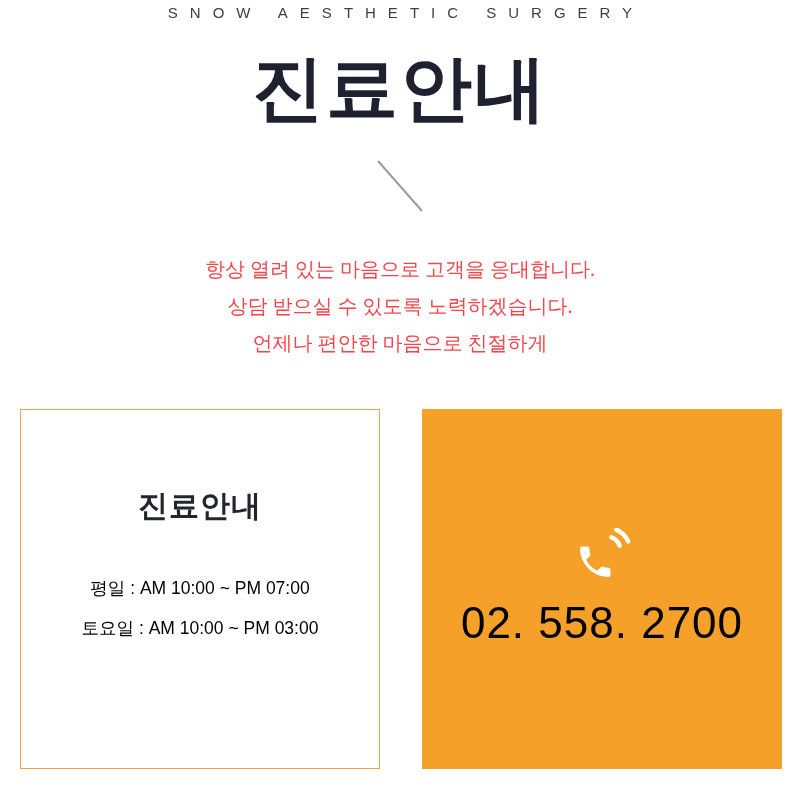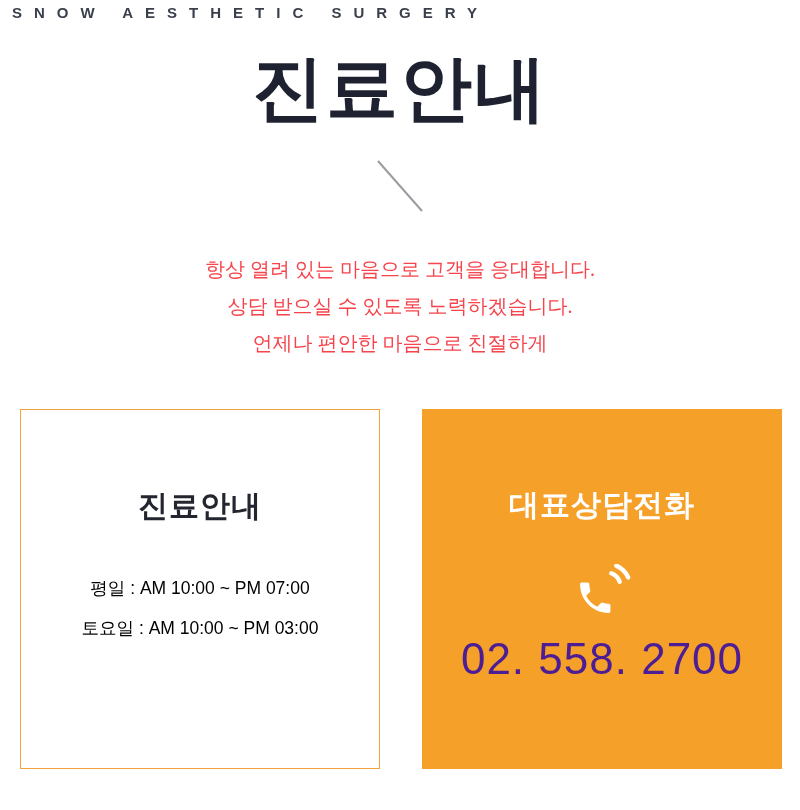--- a/index.html
+++ b/index.html
@@ -6,23 +6,23 @@
   html, body {
     width: 800px;
     background: #ffffff;
     font-family: "Liberation Sans", sans-serif;
   }
   body { height: 810px; overflow: hidden; position: relative; }
 
   
   .brand {
     padding-top: 4px;
-    text-align: left;
+    text-align: center;
     font-size: 15px;
-    font-weight: 700;
+    font-weight: 400;
     color: #3a3f4b;
     letter-spacing: 12px;
     padding-left: 12px; 
     white-space: nowrap;
   }
 
   
   .page-title {
     margin-top: 24px;
     text-align: center;
@@ -99,21 +99,21 @@
     display: flex;
     justify-content: center;
     align-items: center;
   }
   .phone-number {
     margin-top: 16px;
     font-size: 44px;
     line-height: 50px;
     font-weight: 400;
     letter-spacing: 1px;
-    color: #4c1d95;
+    color: #000000;
     white-space: nowrap;
   }
 </style>
 </head>
 <body>
 
 <div class="brand">SNOW AESTHETIC SURGERY</div>
 
 <h1 class="page-title">진료안내</h1>
 
@@ -133,21 +133,20 @@
 
   <div class="card card-hours">
     <div class="card-title">진료안내</div>
     <div class="hours-rows">
       <div class="hours-row">평일 :  AM 10:00 ~ PM 07:00</div>
       <div class="hours-row">토요일 :  AM 10:00 ~ PM 03:00</div>
     </div>
   </div>
 
   <div class="card card-phone">
-    <div class="card-title">대표상담전화</div>
     <div class="phone-icon-wrap">
       <svg width="58" height="54" viewBox="0 0 34 32">
         <path fill="#ffffff" transform="translate(1,8)" d="M6.62 10.79c1.44 2.83 3.76 5.14 6.59 6.59l2.2-2.2c.27-.27.67-.36 1.02-.24 1.12.37 2.33.57 3.57.57.55 0 1 .45 1 1V20c0 .55-.45 1-1 1-9.39 0-17-7.61-17-17 0-.55.45-1 1-1h3.5c.55 0 1 .45 1 1 0 1.25.2 2.45.57 3.57.11.35.03.74-.25 1.02l-2.2 2.2z"></path>
         <path fill="none" stroke="#ffffff" stroke-width="2.6" stroke-linecap="round" d="M22.5 5.5 A 8.5 8.5 0 0 1 27.5 10.5"></path>
         <path fill="none" stroke="#ffffff" stroke-width="2.6" stroke-linecap="round" d="M25.5 1 A 13.5 13.5 0 0 1 32.5 8"></path>
       </svg>
     </div>
     <div class="phone-number">02. 558. 2700</div>
   </div>
 

